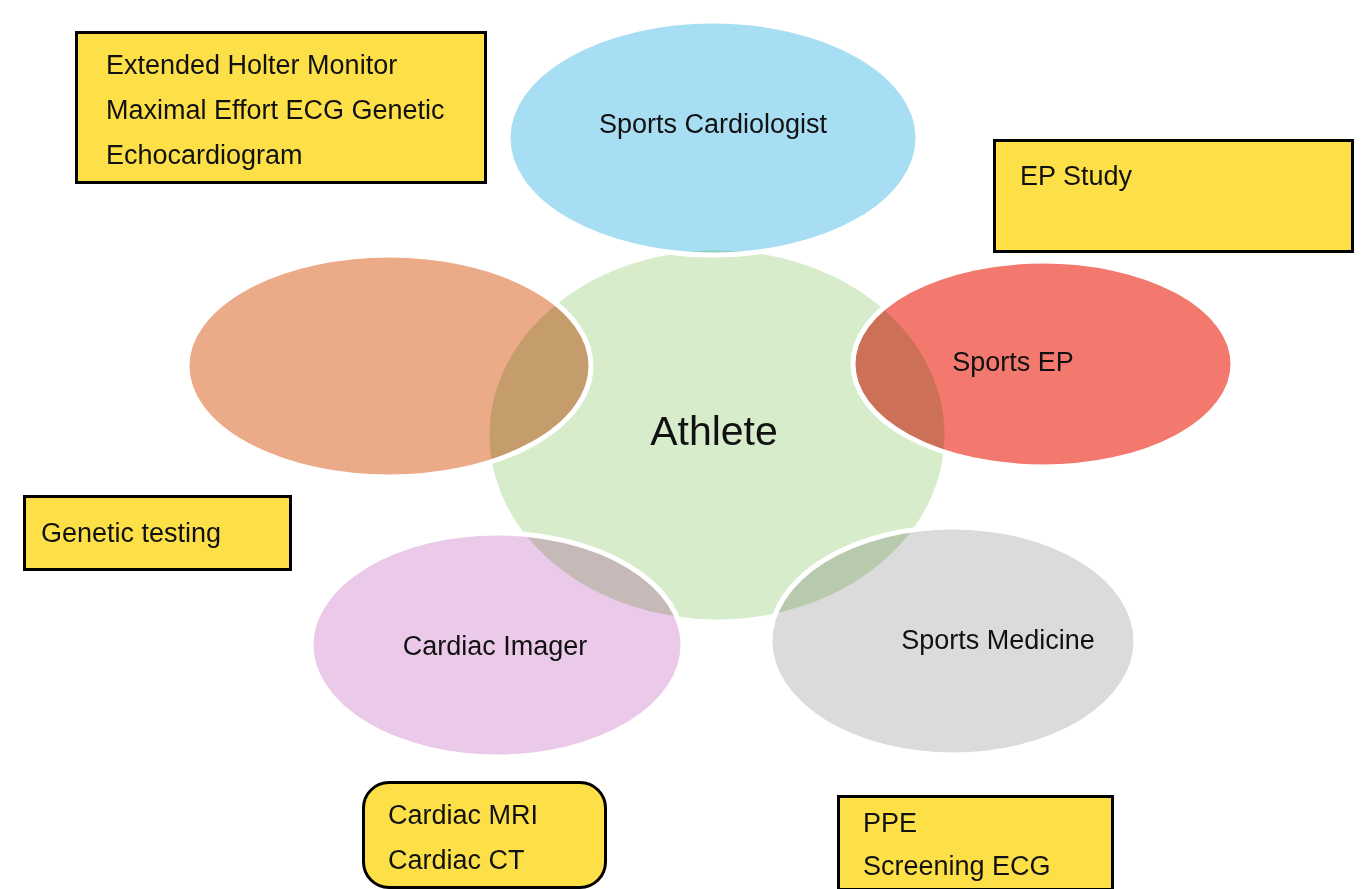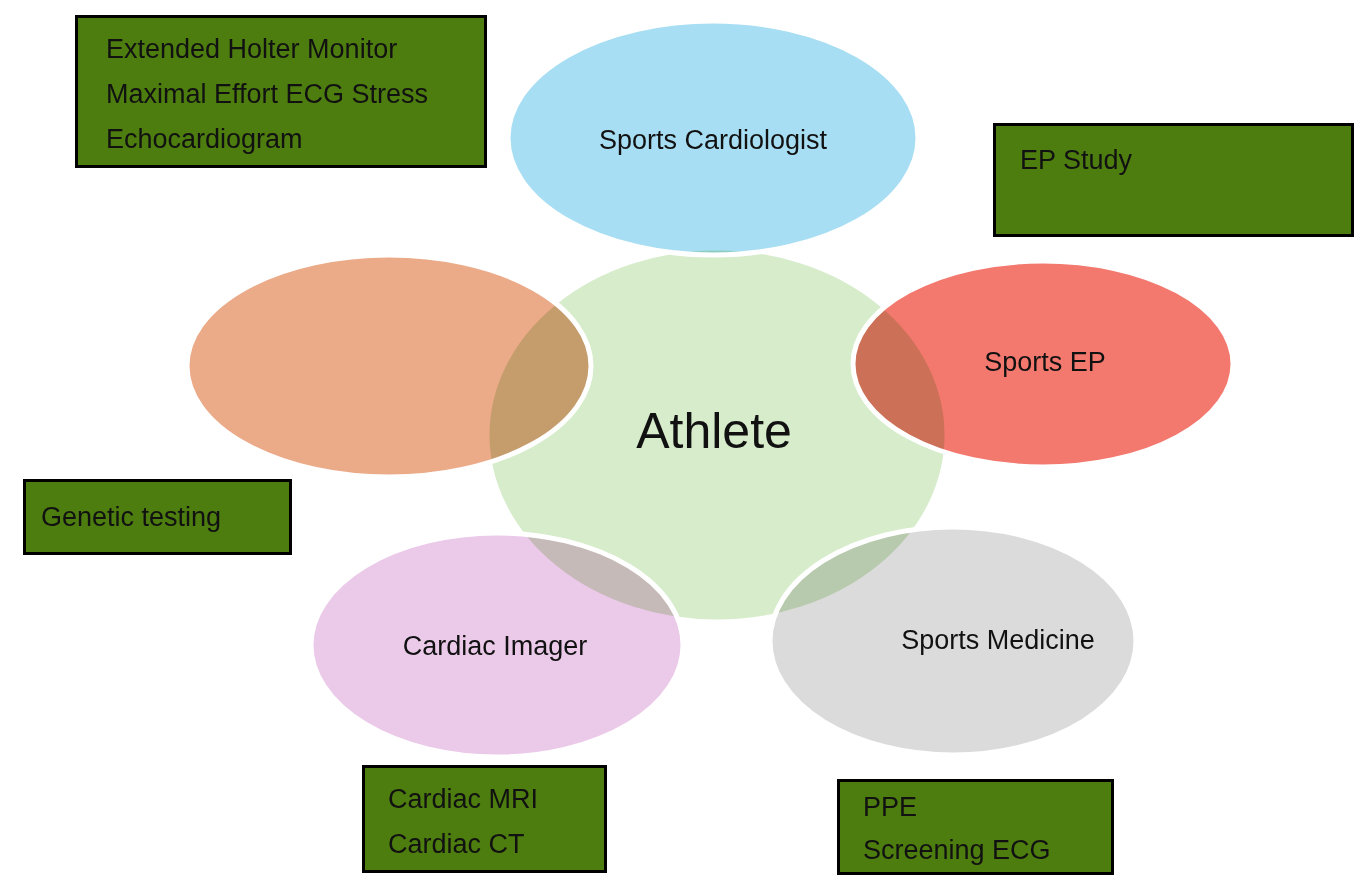--- a/index.html
+++ b/index.html
@@ -17,36 +17,37 @@
   .petal-label {
     position: absolute;
     transform: translate(-50%, -50%);
     font-size: 27px;
     white-space: nowrap;
     letter-spacing: 0px;
   }
   .center-label {
     position: absolute;
     transform: translate(-50%, -50%);
-    font-size: 50px;
+    font-size: 41px;
     white-space: nowrap;
   }
   .callout {
     position: absolute;
     border: 3px solid #000000;
-    background: #4d7c0f;
+    background: #fde047;
     box-sizing: border-box;
     font-size: 27px;
     line-height: 45px;
+    margin-top: 16px;
   }
   .callout .line { white-space: nowrap; }
   .c1 { left: 75px;  top: 15px;  width: 412px; height: 153px; padding: 9px 0 0 28px; }
   .c2 { left: 993px; top: 123px; width: 361px; height: 114px; padding: 12px 0 11px 24px; }
   .c3 { left: 23px;  top: 479px; width: 269px; height: 76px;  padding: 13px 0 0 15px; }
-  .c4 { left: 362px; top: 765px; width: 245px; height: 108px; padding: 9px 16px 0 23px; }
+  .c4 { left: 362px; top: 765px; width: 245px; height: 108px; padding: 9px 16px 0 23px; border-radius: 27px; }
   .c5 { left: 837px; top: 779px; width: 277px; height: 96px;  padding: 4px 0 8px 23px; line-height: 43px; }
 </style>
 </head>
 <body>
 
 <div class="stage">
 
   <svg class="venn" viewBox="0 0 1364 889" aria-hidden="true">
 
     <ellipse cx="717" cy="435" rx="230" ry="187" stroke="#ffffff" stroke-width="5" fill="#D6ECCA"></ellipse>
@@ -60,34 +61,34 @@
     <ellipse class="mult" cx="1043" cy="364" rx="190" ry="103" fill="#F3796F"></ellipse>
     <ellipse cx="1043" cy="364" rx="190" ry="103" fill="none" stroke="#ffffff" stroke-width="5"></ellipse>
 
     <ellipse class="mult" cx="497" cy="645" rx="186" ry="112" fill="#EBC9E9"></ellipse>
     <ellipse cx="497" cy="645" rx="186" ry="112" fill="none" stroke="#ffffff" stroke-width="5"></ellipse>
 
     <ellipse class="mult" cx="953" cy="641" rx="183" ry="114" fill="#DBDBDB"></ellipse>
     <ellipse cx="953" cy="641" rx="183" ry="114" fill="none" stroke="#ffffff" stroke-width="5"></ellipse>
   </svg>
 
-  <div class="petal-label" style="left:713px; top:140px;">Sports Cardiologist</div>
+  <div class="petal-label" style="left:713px; top:124px;">Sports Cardiologist</div>
 
 
-  <div class="petal-label" style="left:1045px; top:362px;">Sports EP</div>
+  <div class="petal-label" style="left:1013px; top:362px;">Sports EP</div>
 
   <div class="center-label" style="left:714px; top:431px;">Athlete</div>
 
   <div class="petal-label" style="left:495px; top:646px;text-align:center;">Cardiac Imager</div>
 
   <div class="petal-label" style="left:952px; top:640px;margin-left:46px;">Sports Medicine</div>
 
   <div class="callout c1">
     <div class="line">Extended Holter Monitor</div>
-    <div class="line">Maximal Effort ECG Stress</div>
+    <div class="line">Maximal Effort ECG Genetic</div>
     <div class="line">Echocardiogram</div>
   </div>
 
   <div class="callout c2">
     <div class="line">EP Study</div>
   </div>
 
   <div class="callout c3">
     <div class="line">Genetic testing</div>
   </div>

